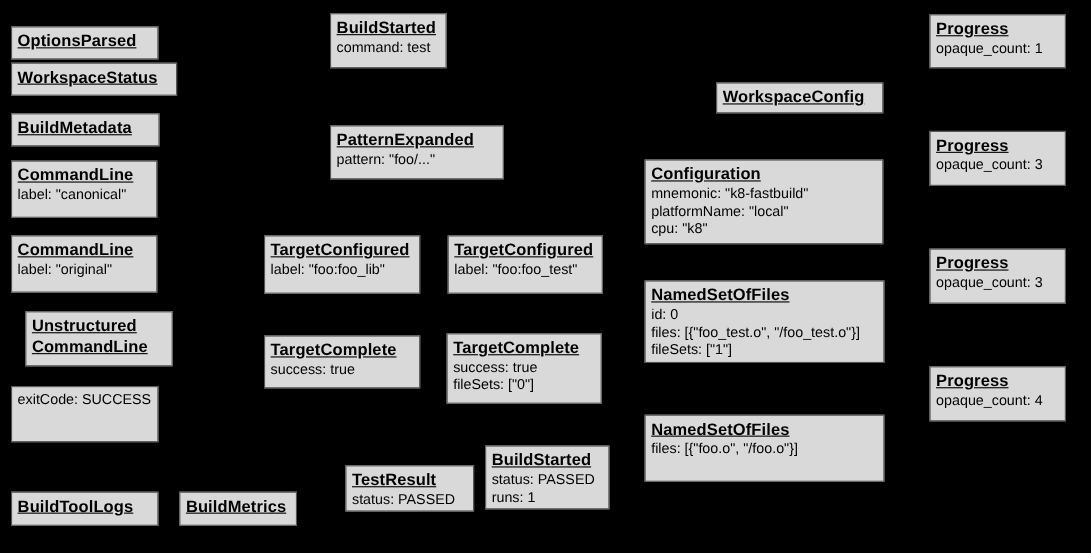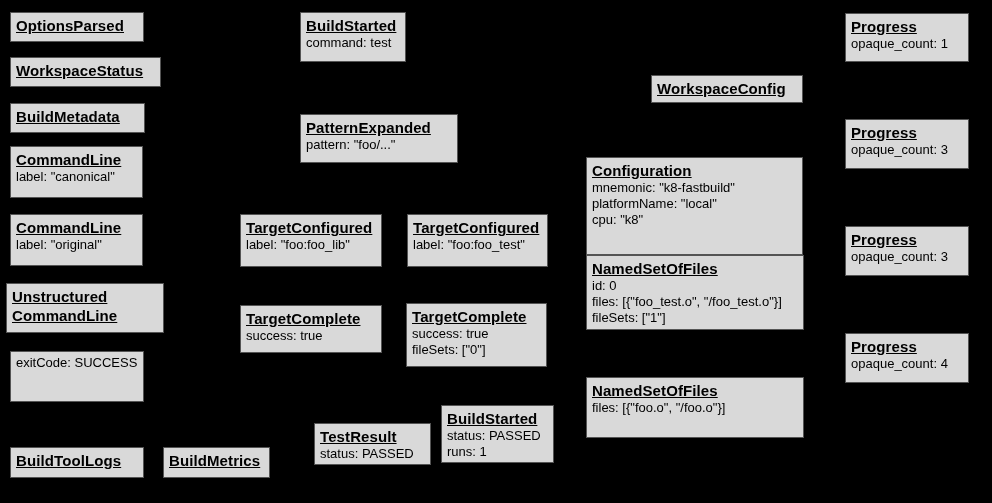--- a/index.html
+++ b/index.html
@@ -16,21 +16,21 @@
     line-height:19px;white-space:pre-line;letter-spacing:0.1px;
   }
   .attr{font-size:13px;line-height:16px;white-space:pre;}
   .attr:empty{display:none;}
 </style>
 </head>
 <body>
 
 <div class="canvas">
 
-  <div class="box" style="left:10px;top:12px;width:134px;height:30px">
+  <div class="box" style="left:10px;top:24px;width:134px;height:30px">
     <div class="title">OptionsParsed</div>
   </div>
 
   <div class="box" style="left:10px;top:57px;width:151px;height:30px">
     <div class="title">WorkspaceStatus</div>
   </div>
 
   <div class="box" style="left:10px;top:103px;width:135px;height:30px">
     <div class="title">BuildMetadata</div>
   </div>
@@ -38,21 +38,21 @@
   <div class="box" style="left:10px;top:146px;width:133px;height:52px">
     <div class="title">CommandLine</div>
     <div class="attr">label: "canonical"</div>
   </div>
 
   <div class="box" style="left:10px;top:214px;width:133px;height:52px">
     <div class="title">CommandLine</div>
     <div class="attr">label: "original"</div>
   </div>
 
-  <div class="box" style="left:6px;top:283px;width:158px;height:50px">
+  <div class="box" style="left:23px;top:283px;width:134px;height:50px">
     <div class="title">Unstructured
 CommandLine</div>
   </div>
 
   <div class="box" style="left:10px;top:351px;width:134px;height:51px">
     <div class="attr">exitCode: SUCCESS</div>
   </div>
 
   <div class="box" style="left:10px;top:447px;width:134px;height:31px">
     <div class="title">BuildToolLogs</div>
@@ -101,21 +101,21 @@
   <div class="box" style="left:441px;top:405px;width:113px;height:58px">
     <div class="title">BuildStarted</div>
     <div class="attr">status: PASSED</div>
     <div class="attr">runs: 1</div>
   </div>
 
   <div class="box" style="left:651px;top:75px;width:152px;height:28px">
     <div class="title">WorkspaceConfig</div>
   </div>
 
-  <div class="box" style="left:586px;top:157px;width:217px;height:98px">
+  <div class="box" style="left:586px;top:145px;width:217px;height:77px">
     <div class="title">Configuration</div>
     <div class="attr">mnemonic: "k8-fastbuild"</div>
     <div class="attr">platformName: "local"</div>
     <div class="attr">cpu: "k8"</div>
   </div>
 
   <div class="box" style="left:586px;top:255px;width:218px;height:75px">
     <div class="title">NamedSetOfFiles</div>
     <div class="attr">id: 0</div>
     <div class="attr">files: [{"foo_test.o", "/foo_test.o"}]</div>

